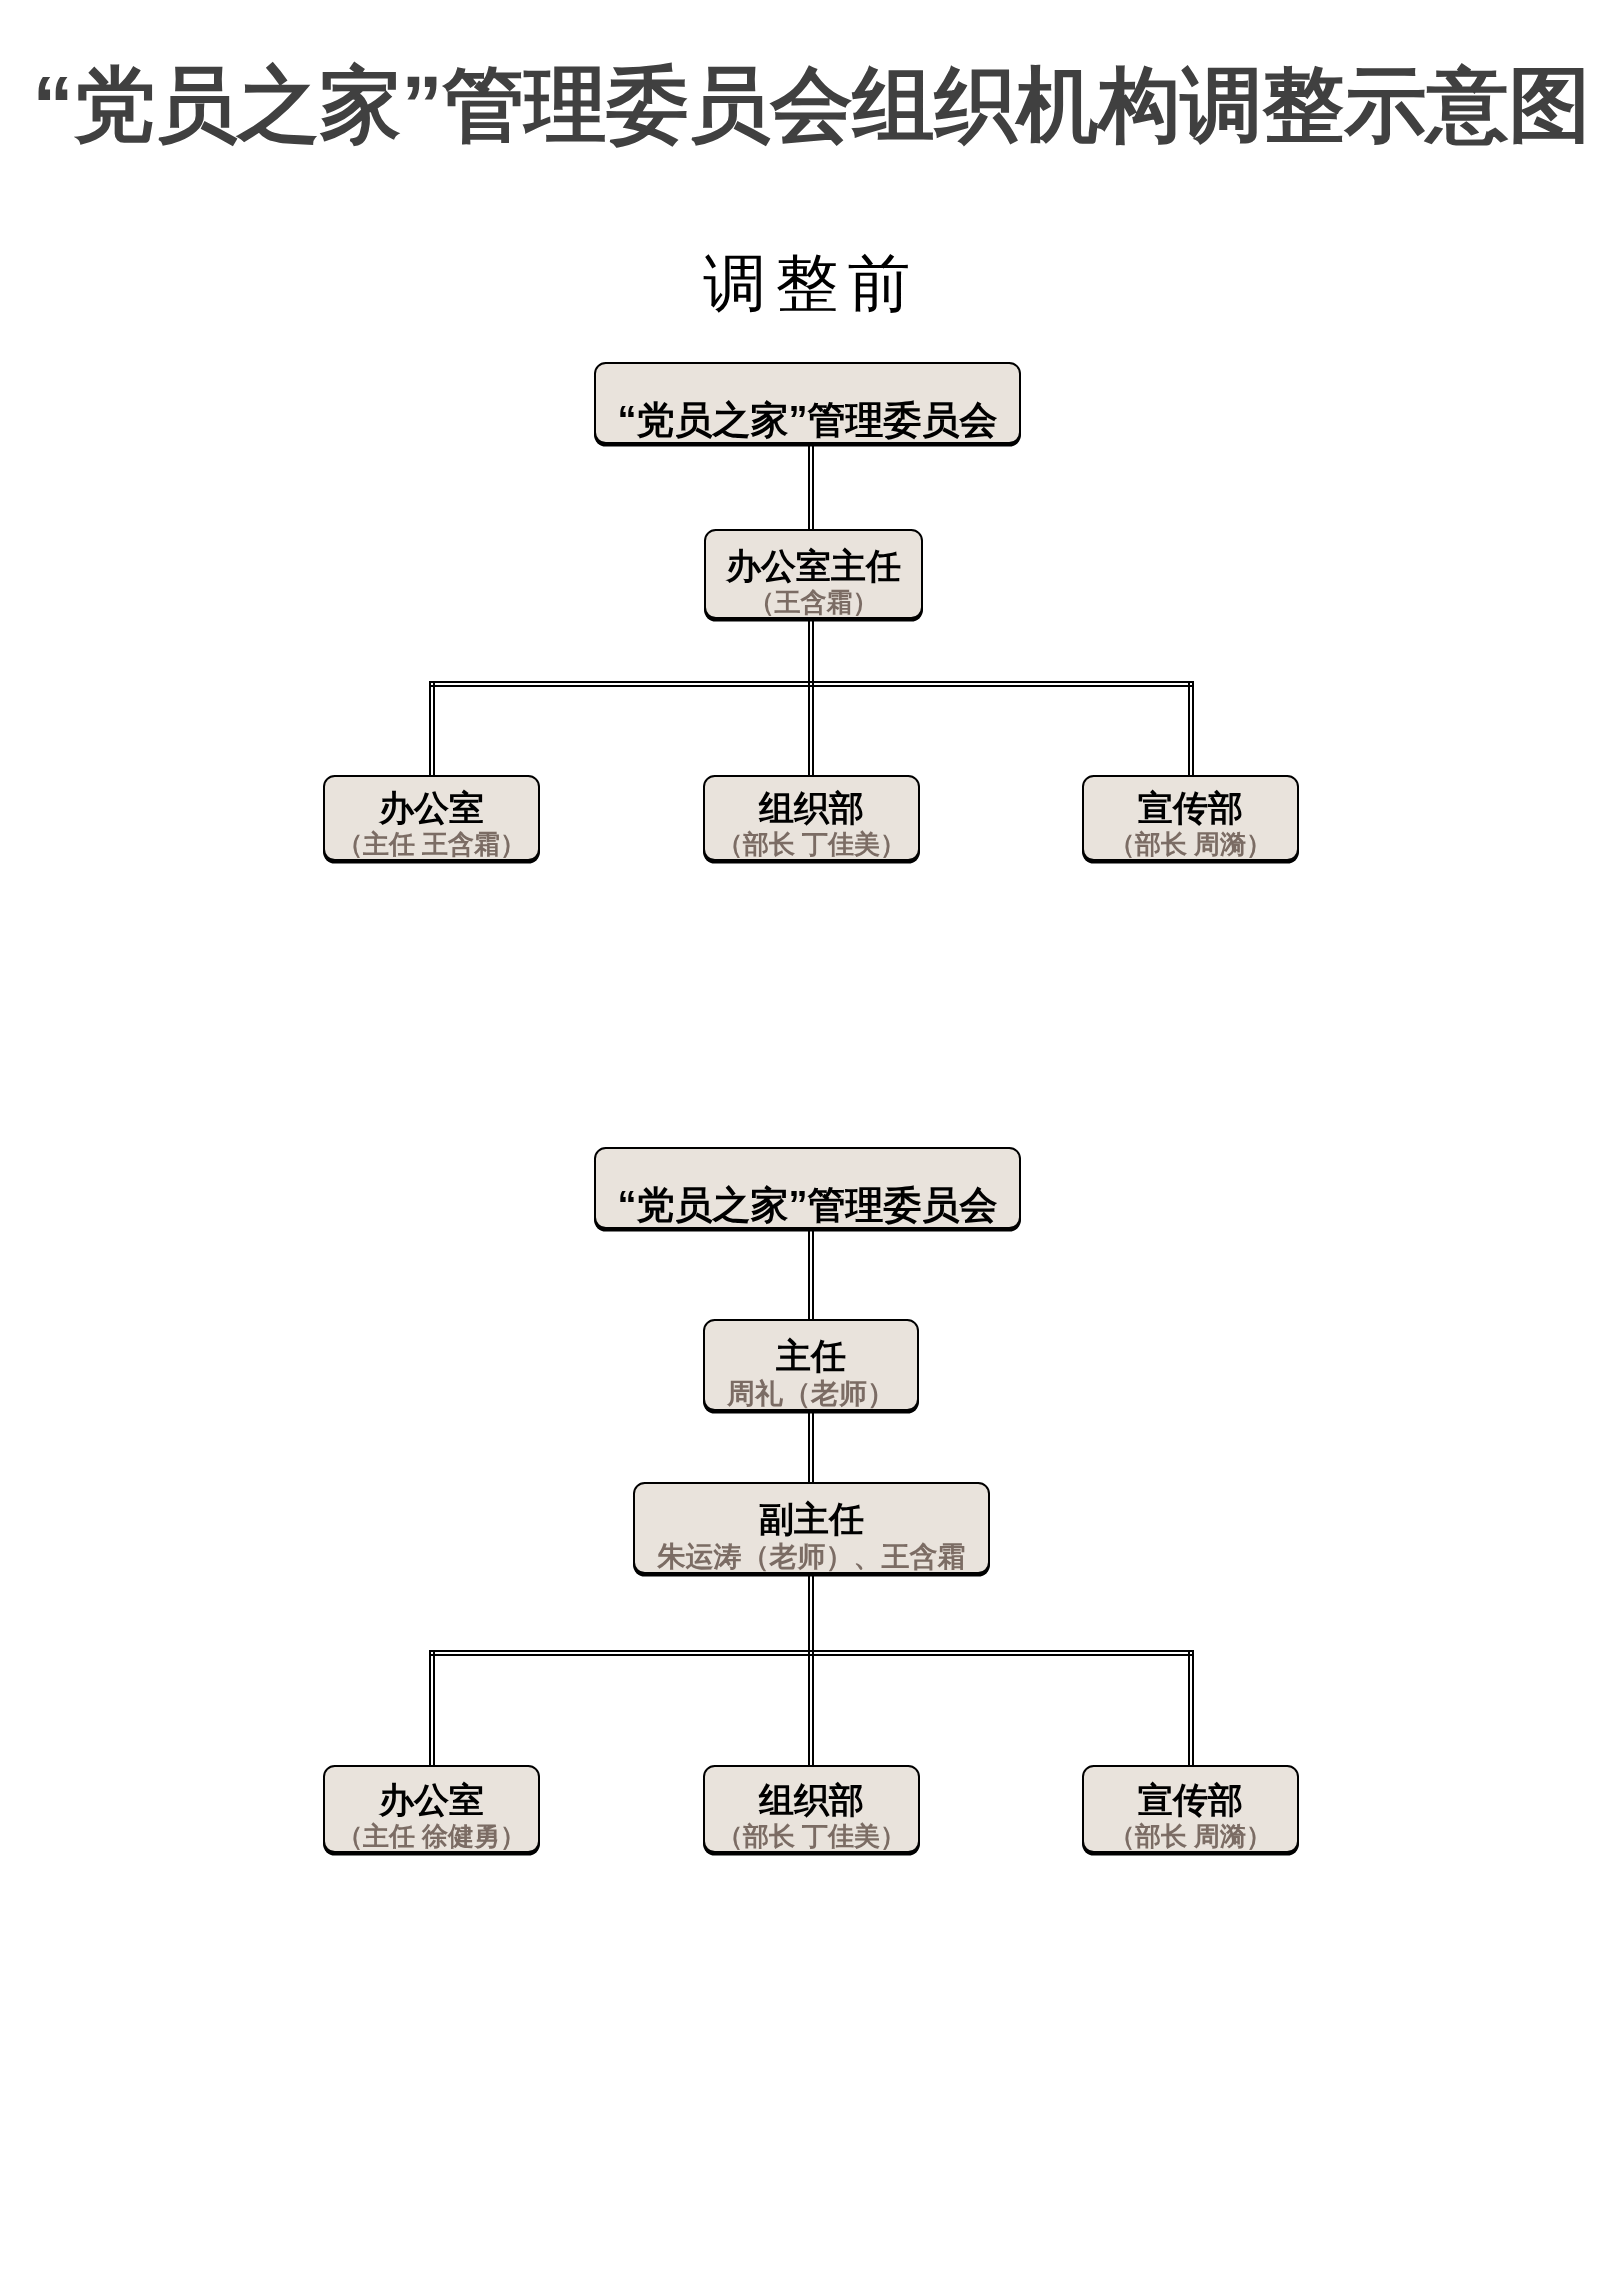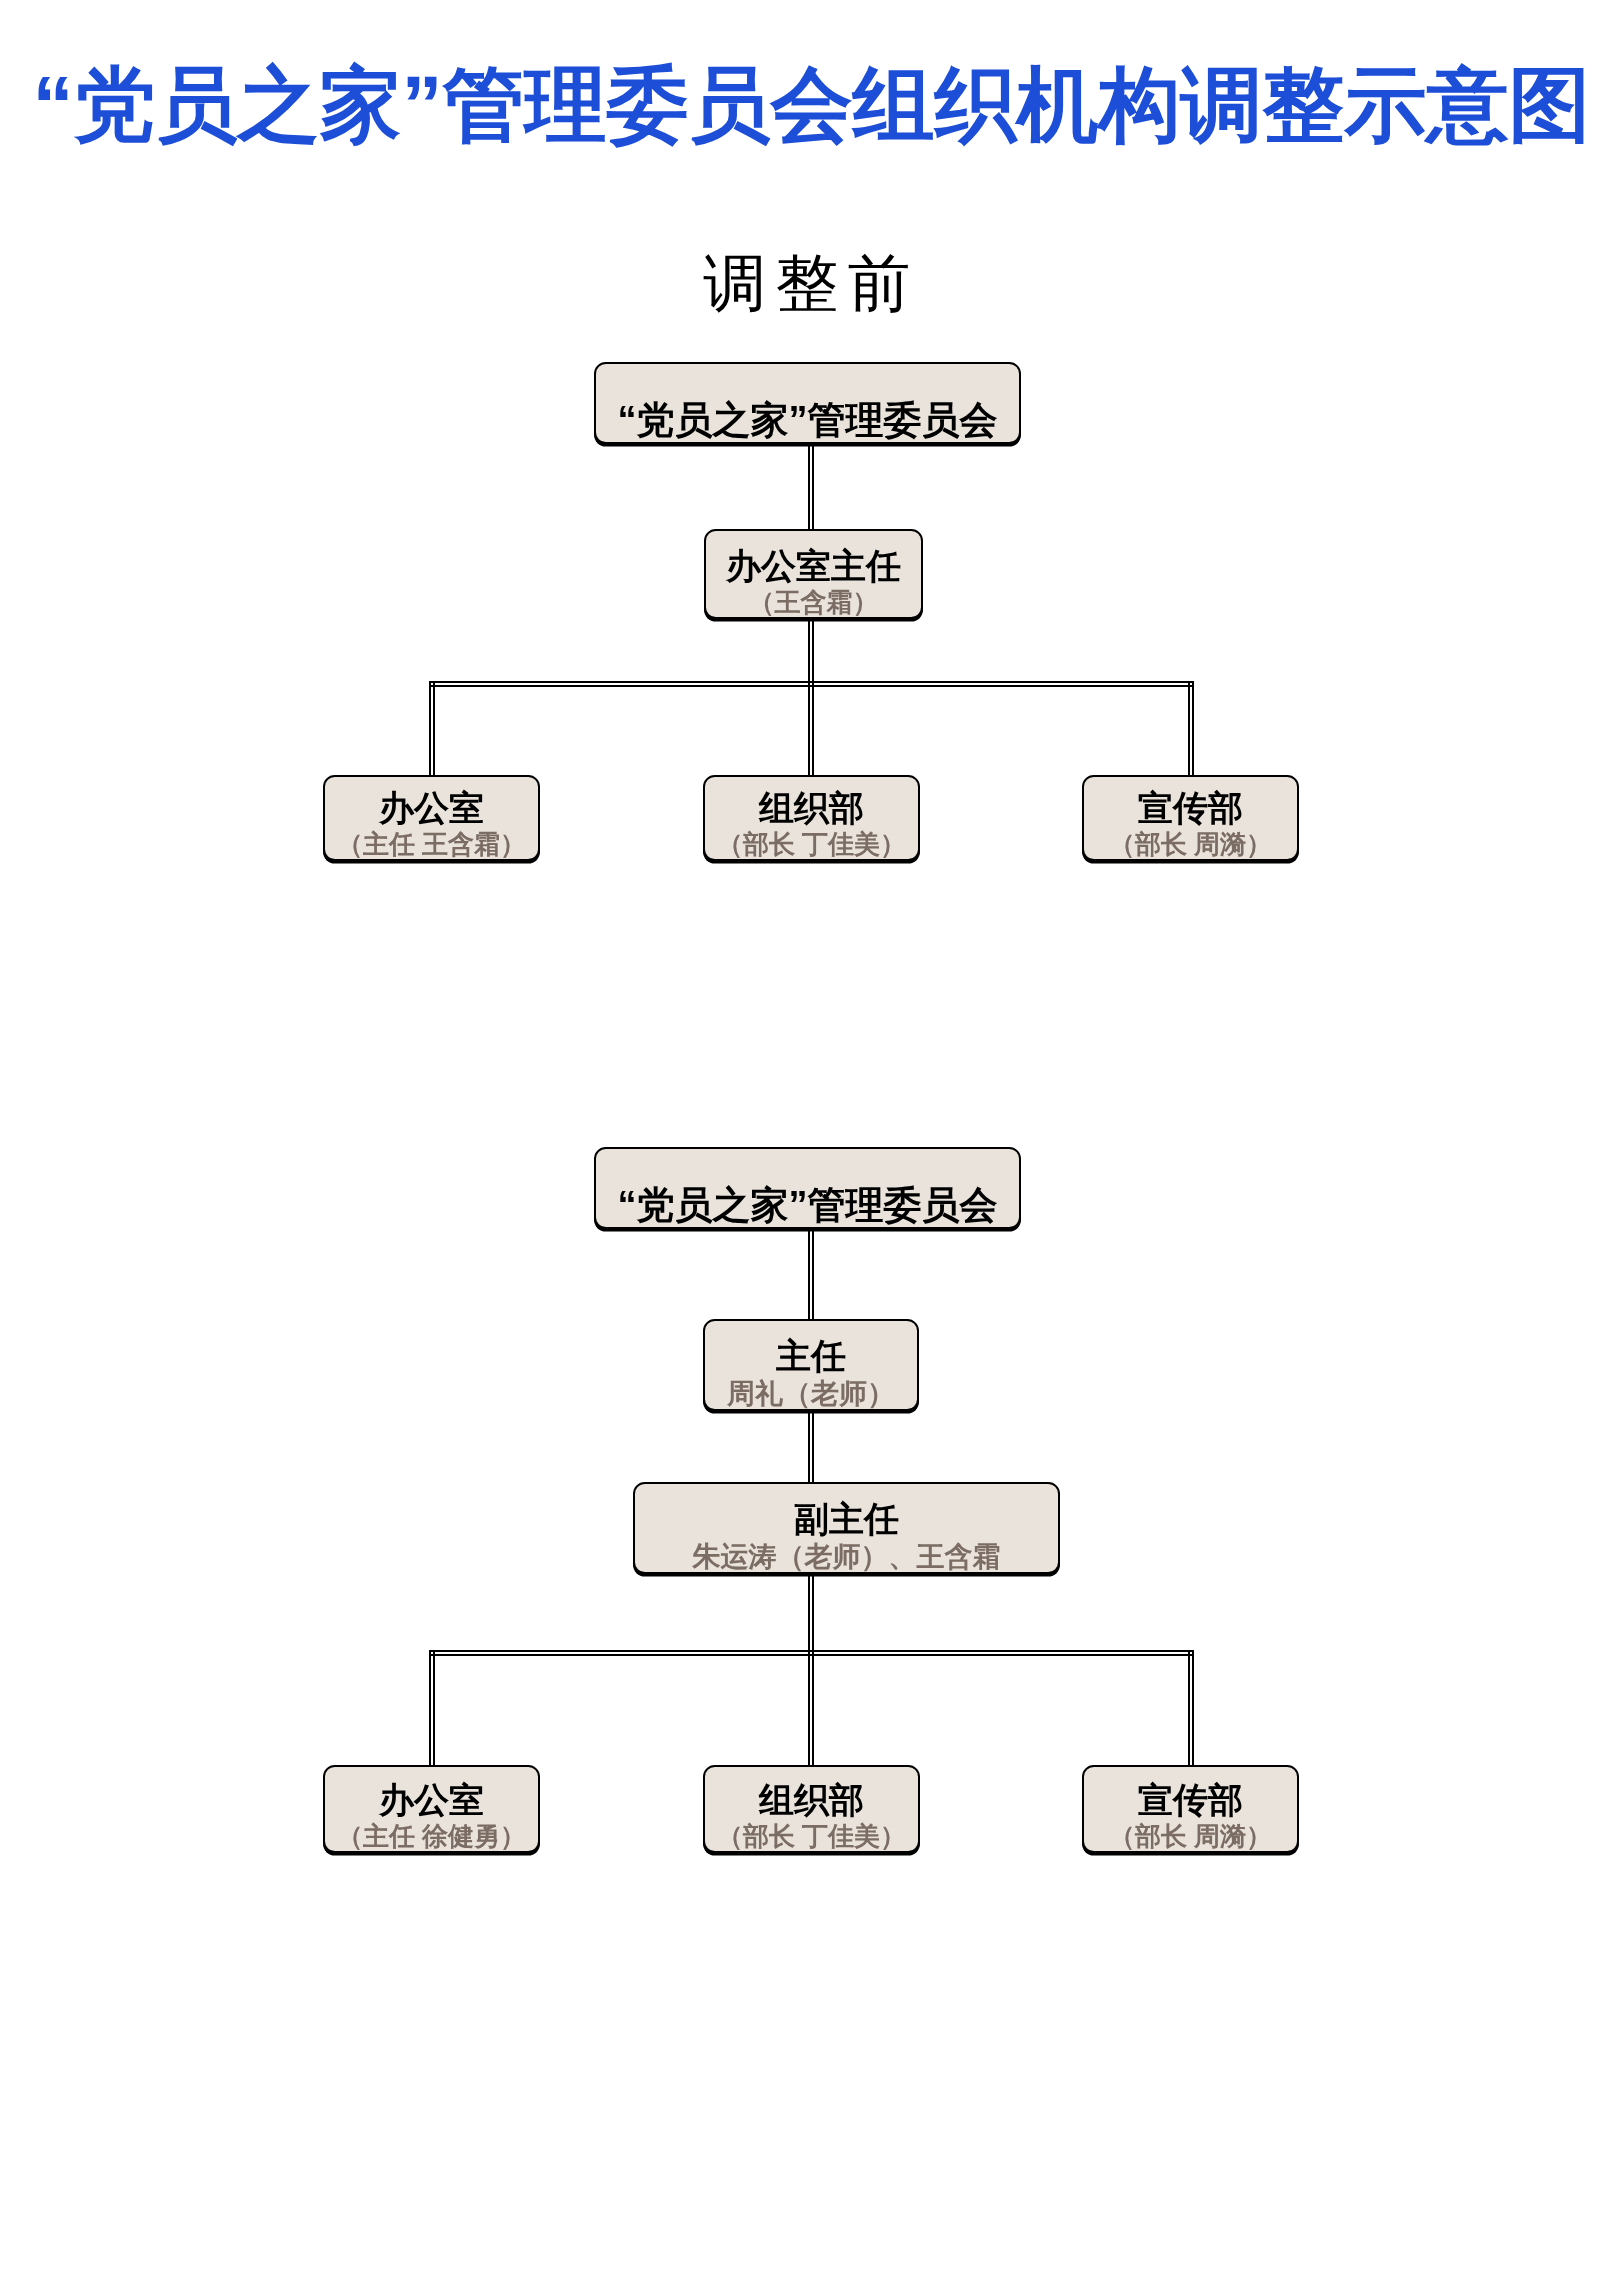--- a/index.html
+++ b/index.html
@@ -13,21 +13,21 @@
   }
   .title {
     position: absolute;
     top: 51px;
     left: 0;
     width: 100%;
     margin: 0;
     text-align: center;
     font-size: 82px;
     font-weight: 700;
-    color: #1d4ed8;
+    color: #404040;
     letter-spacing: 0px;
     white-space: nowrap;
   }
   .section-heading {
     position: absolute;
     left: 0;
     width: 100%;
     text-align: center;
     font-family: Liberation Sans, sans-serif;
     font-size: 63px;
@@ -131,21 +131,21 @@
 
   <div class="node" style="left:594px; top:1147px; width:427px; height:82px;">
     <span class="node-title big">“党员之家”管理委员会</span>
   </div>
 
   <div class="node" style="left:703px; top:1319px; width:216px; height:92px;">
     <span class="node-title">主任</span>
     <span class="node-sub wide">周礼（老师）</span>
   </div>
 
-  <div class="node" style="left:633px; top:1482px; width:427px; height:92px;">
+  <div class="node" style="left:633px; top:1482px; width:357px; height:92px;">
     <span class="node-title">副主任</span>
     <span class="node-sub wide">朱运涛（老师）、王含霜</span>
   </div>
 
   <div class="node" style="left:323px; top:1765px; width:217px; height:88px;">
     <span class="node-title">办公室</span>
     <span class="node-sub">（主任 徐健勇）</span>
   </div>
 
   <div class="node" style="left:703px; top:1765px; width:217px; height:88px;">

